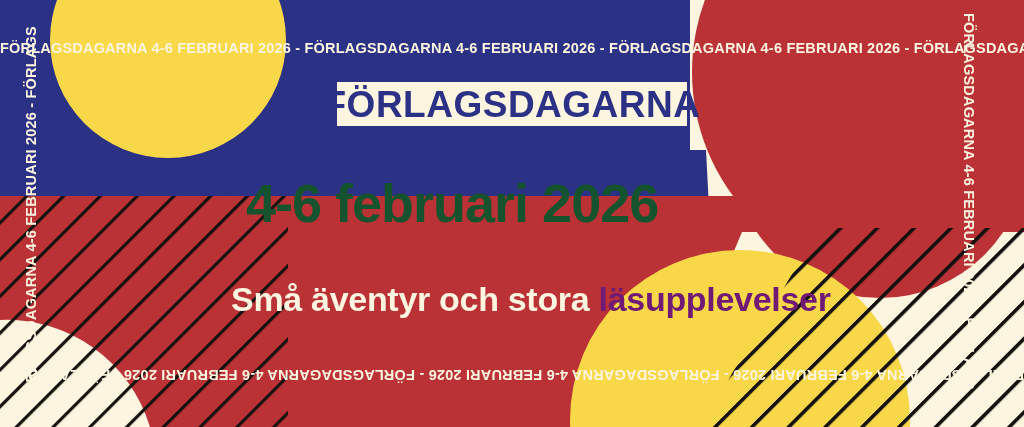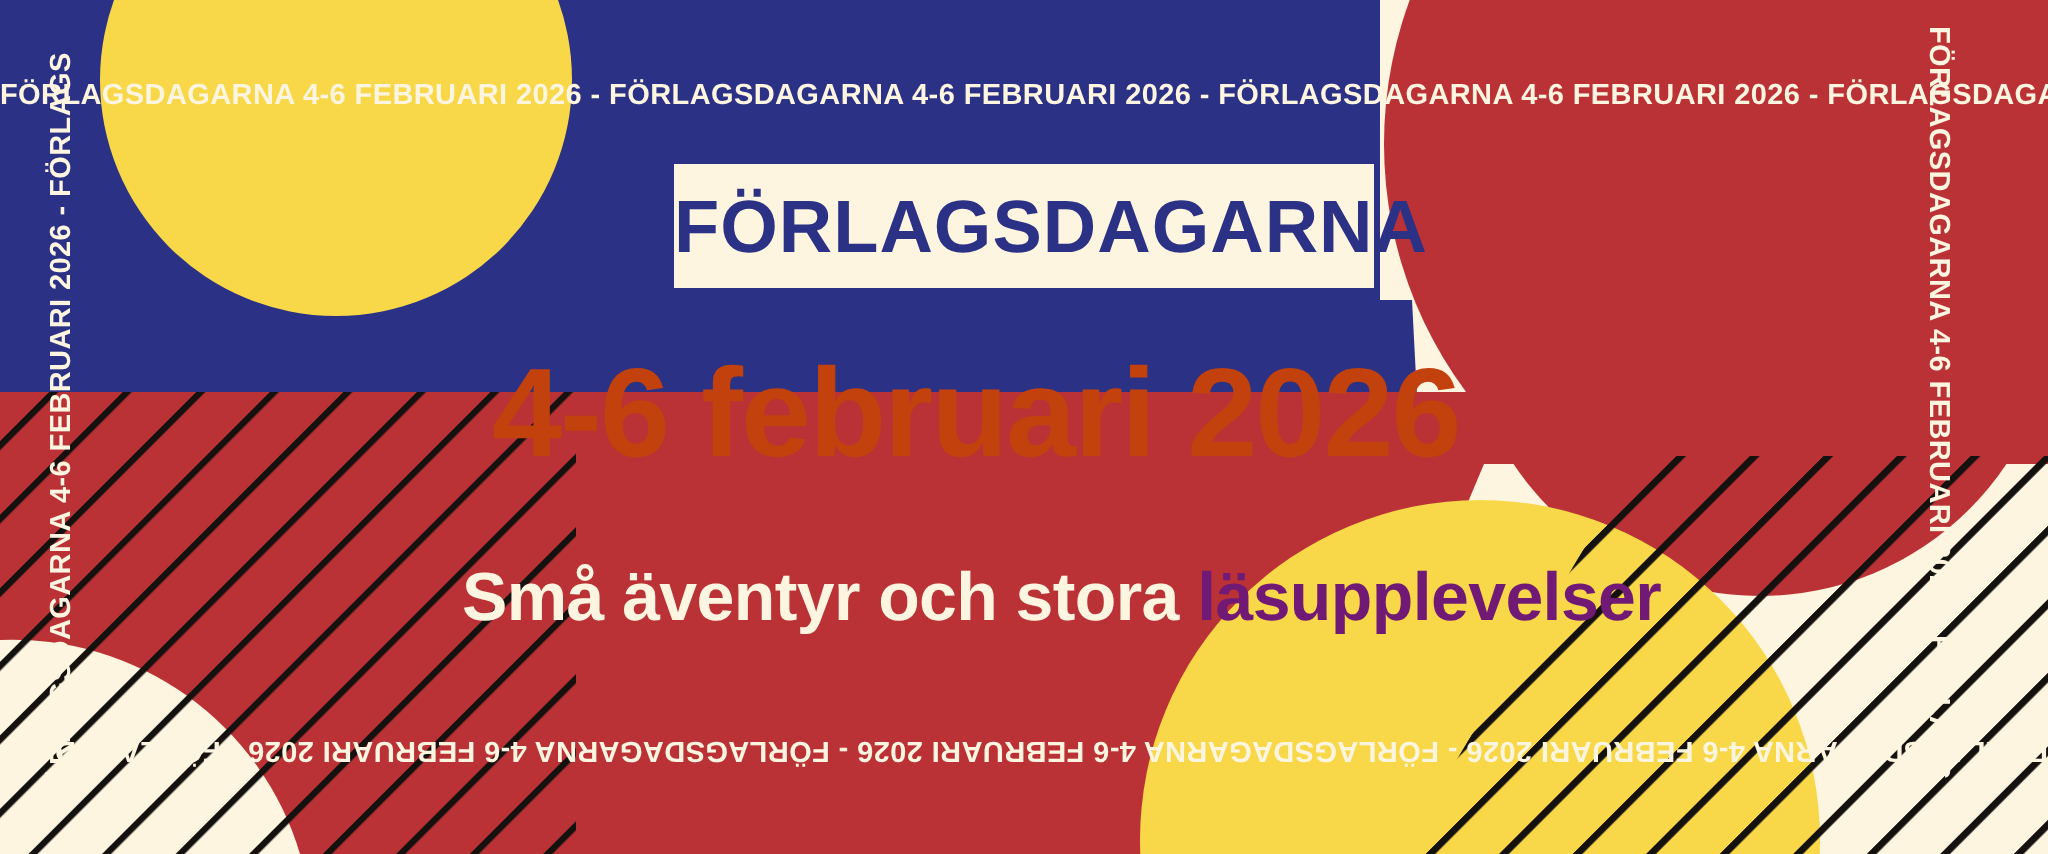--- a/index.html
+++ b/index.html
@@ -52,39 +52,39 @@
     font-weight:bold;font-size:14.5px;letter-spacing:.2px;
     transform:rotate(90deg);
     z-index:6;
   }
 
   
   .content{position:absolute;z-index:8;left:0;top:0;width:1024px;height:427px;}
 
   .logo-badge{
     position:absolute;left:337px;top:82px;
-    width:350px;height:62px;
+    width:350px;height:44px;
     background:#fdf5e0;
-    display:flex;align-items:center;
+    display:flex;align-items:center;justify-content:center;
   }
   .logo-badge span{
     color:#2b3184;
     font-weight:bold;
     font-size:37px;
     letter-spacing:.5px;
     line-height:1;
   }
 
   .date-line{
     position:absolute;left:246px;top:176px;
     font-weight:bold;
-    font-size:63px;
+    font-size:54px;
     line-height:1;
     letter-spacing:-1px;
-    color:#c2410c;
+    color:#14532d;
     white-space:nowrap;
   }
 
   .tagline{
     position:absolute;left:231px;top:282px;
     font-weight:bold;
     font-size:34px;
     line-height:1;
     letter-spacing:-.3px;
     white-space:nowrap;

